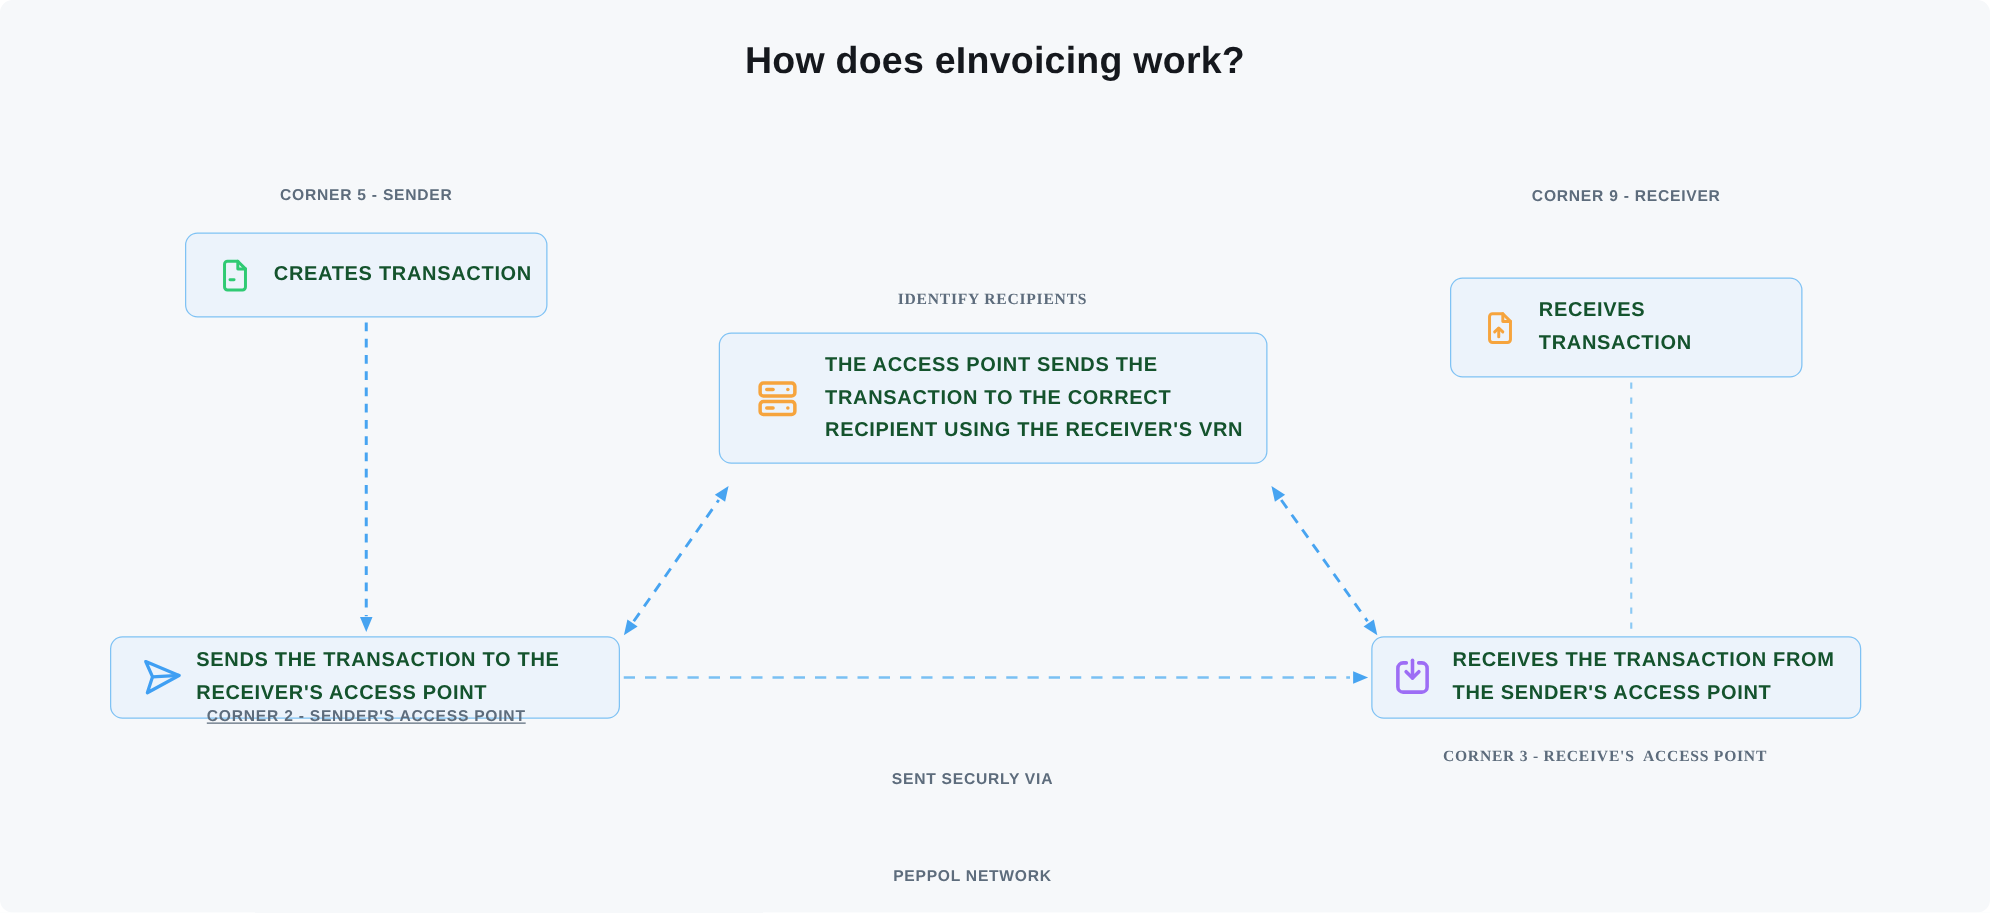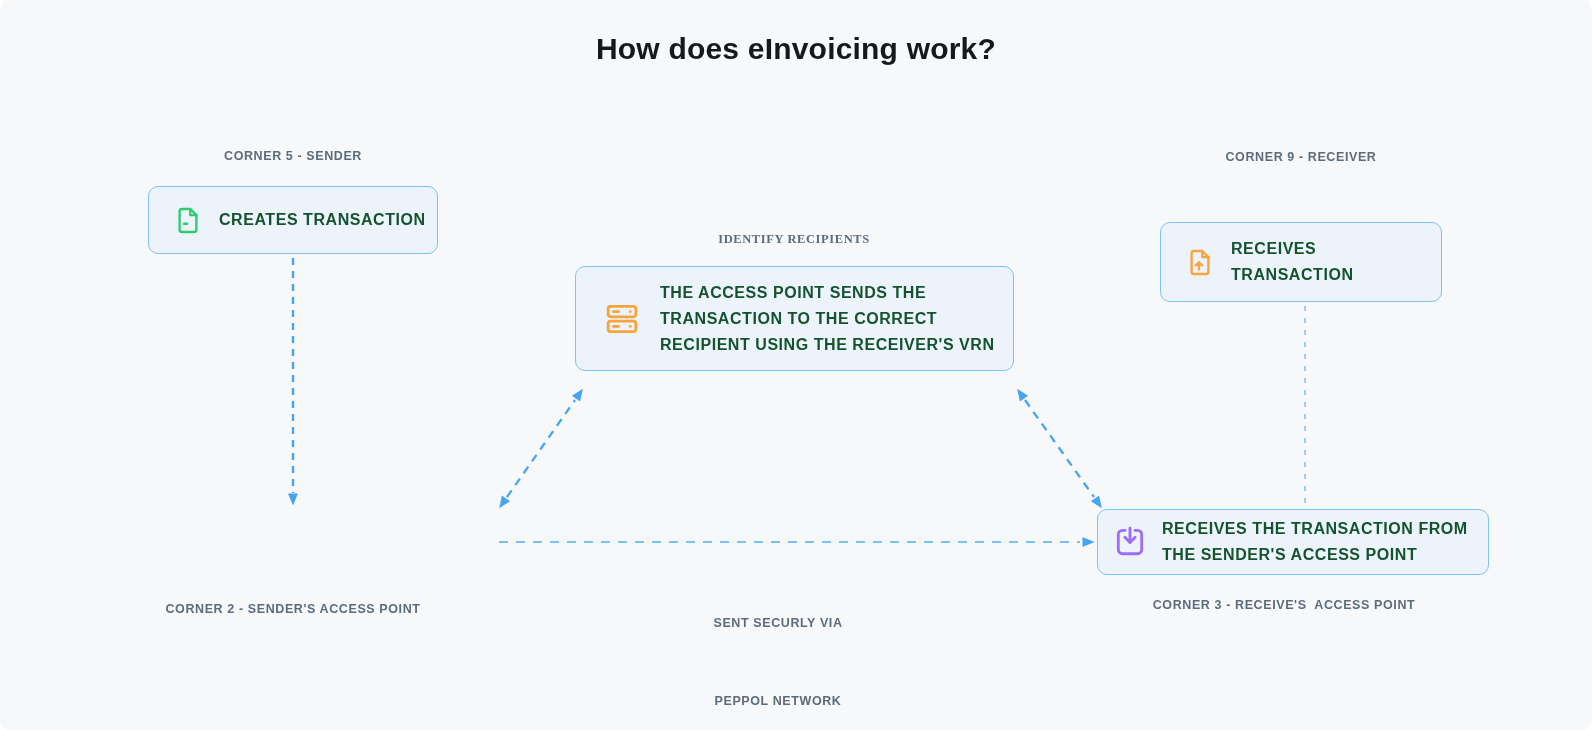--- a/index.html
+++ b/index.html
@@ -49,23 +49,23 @@
     font-size:12.5px;font-weight:700;letter-spacing:.6px;
     color:#5d6c7c;text-align:center;line-height:26px;
   }
   #node-corner1{left:148px;top:186px;width:290px;height:68px;padding-left:24px;}
   #label-corner1{left:293px;top:143px;}
   #node-corner4{left:1160px;top:204px;width:282px;height:80px;padding-left:24px;margin-top:18px;}
   #label-corner4{left:1301px;top:144px;}
   #node-identify{left:575px;top:266px;width:439px;height:105px;padding-left:28px;}
   #label-identify{left:794px;top:226px;font-family:Liberation Serif, serif;}
   #node-corner2{left:88px;top:509px;width:408px;height:66px;padding-left:16px;}
-  #label-corner2{left:293px;top:596px;}
+  #label-corner2{left:293px;top:560px;text-decoration:underline;}
   #node-corner3{left:1097px;top:509px;width:392px;height:66px;padding-left:14px;}
-  #label-corner3{left:1284px;top:592px;}
+  #label-corner3{left:1284px;top:592px;font-family:Liberation Serif, serif;}
   #label-network{left:778px;top:558px;}
   .gap14{width:14px;flex:0 0 14px;}
   .gap16{width:16px;flex:0 0 16px;}
   .gap20{width:20px;flex:0 0 20px;}
 </style>
 </head>
 <body>
 
 <div class="canvas">
 
@@ -143,20 +143,35 @@
       </svg>
     </span>
     <span class="gap20"></span>
     <div class="node-text">
       <div>THE ACCESS POINT SENDS THE</div>
       <div>TRANSACTION TO THE CORRECT</div>
       <div>RECIPIENT USING THE RECEIVER'S VRN</div>
     </div>
   </div>
 
+  <div class="node" id="node-corner2">
+    <span class="icon blue">
+      <svg width="38" height="38" viewBox="0 0 24 24" fill="none" stroke="currentColor" stroke-width="1.9" stroke-linecap="round" stroke-linejoin="round">
+        <g transform="rotate(42 12 12) translate(1.4 1.4) scale(0.86)">
+          <path d="M22 2L11 13"></path>
+          <path d="M22 2l-7 20-4-9-9-4 20-7z"></path>
+        </g>
+      </svg>
+    </span>
+    <span class="gap14"></span>
+    <div class="node-text">
+      <div>SENDS THE TRANSACTION TO THE</div>
+      <div>RECEIVER'S ACCESS POINT</div>
+    </div>
+  </div>
   <div class="node-label" id="label-corner2">CORNER 2 - SENDER'S ACCESS POINT</div>
 
   <div class="node" id="node-corner3">
     <span class="icon purple">
       <svg width="36" height="36" viewBox="0 0 24 24" fill="none" stroke="currentColor" stroke-width="1.9" stroke-linecap="round" stroke-linejoin="round">
         <path d="M8.7 4.2H7A2.8 2.8 0 0 0 4.2 7v10A2.8 2.8 0 0 0 7 19.8h10A2.8 2.8 0 0 0 19.8 17V7A2.8 2.8 0 0 0 17 4.2h-1.7"></path>
         <path d="M12 2.8v9.4"></path>
         <path d="M8.6 8.9l3.4 3.4 3.4-3.4"></path>
       </svg>
     </span>

